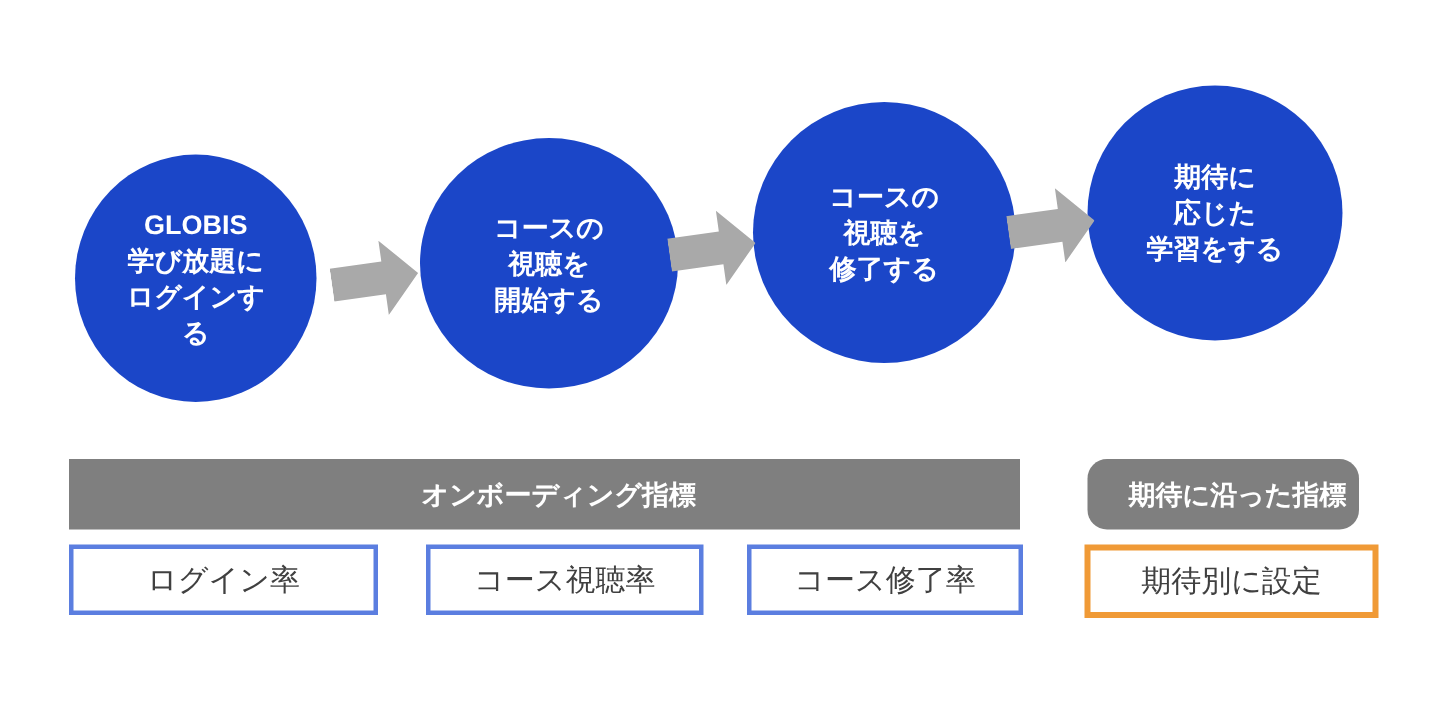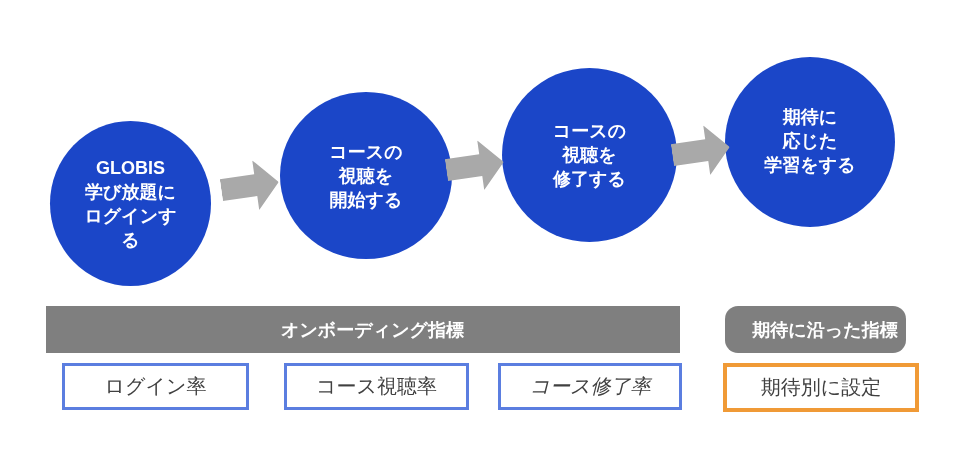--- a/index.html
+++ b/index.html
@@ -31,24 +31,24 @@
     display: flex;
     align-items: center;
     justify-content: center;
     text-align: center;
     color: var(--circle-text);
     font-weight: bold;
     font-size: 18px;
     line-height: 24px;
     white-space: pre-line;
   }
-  .c1 { left: 50px;  top: 121px; width: 161px; height: 165px; }
+  .c1 { left: 50px;  top: 103px; width: 161px; height: 165px; }
   .c2 { left: 280px; top: 92px;  width: 172px; height: 167px; }
   .c3 { left: 502px; top: 68px;  width: 175px; height: 174px; }
-  .c4 { left: 725px; top: 57px;  width: 170px; height: 170px; font-family: Liberation Mono, monospace; }
+  .c4 { left: 725px; top: 57px;  width: 170px; height: 170px; }
 
   .arrow {
     position: absolute;
     background: var(--arrow-gray);
     clip-path: polygon(0% 28%, 60% 28%, 60% 0%, 100% 50%, 60% 100%, 60% 72%, 0% 72%);
   }
   .a1 { left: 221px; top: 161px; width: 58px; height: 50px; transform: rotate(-8deg); }
   .a2 { left: 446px; top: 141px; width: 58px; height: 50px; transform: rotate(-8deg); }
   .a3 { left: 672px; top: 126px; width: 58px; height: 50px; transform: rotate(-8deg); }
 
@@ -75,23 +75,23 @@
     height: 47px;
     background: #ffffff;
     border: 3px solid var(--metric-border-blue);
     color: var(--metric-text);
     font-size: 20px;
     display: flex;
     align-items: center;
     justify-content: center;
     text-align: center;
   }
-  .m1 { left: 62px;  width: 187px; }
+  .m1 { left: 46px;  width: 206px; }
   .m2 { left: 284px; width: 185px; }
-  .m3 { left: 498px; width: 184px; font-style: italic; }
+  .m3 { left: 498px; width: 184px; }
   .m4 { left: 723px; width: 196px; height: 49px; border: 4px solid var(--metric-border-orange); }
 </style>
 </head>
 <body>
 
 <div class="stage">
 
   <div class="circle c1">
     <span>GLOBIS
 学び放題に

